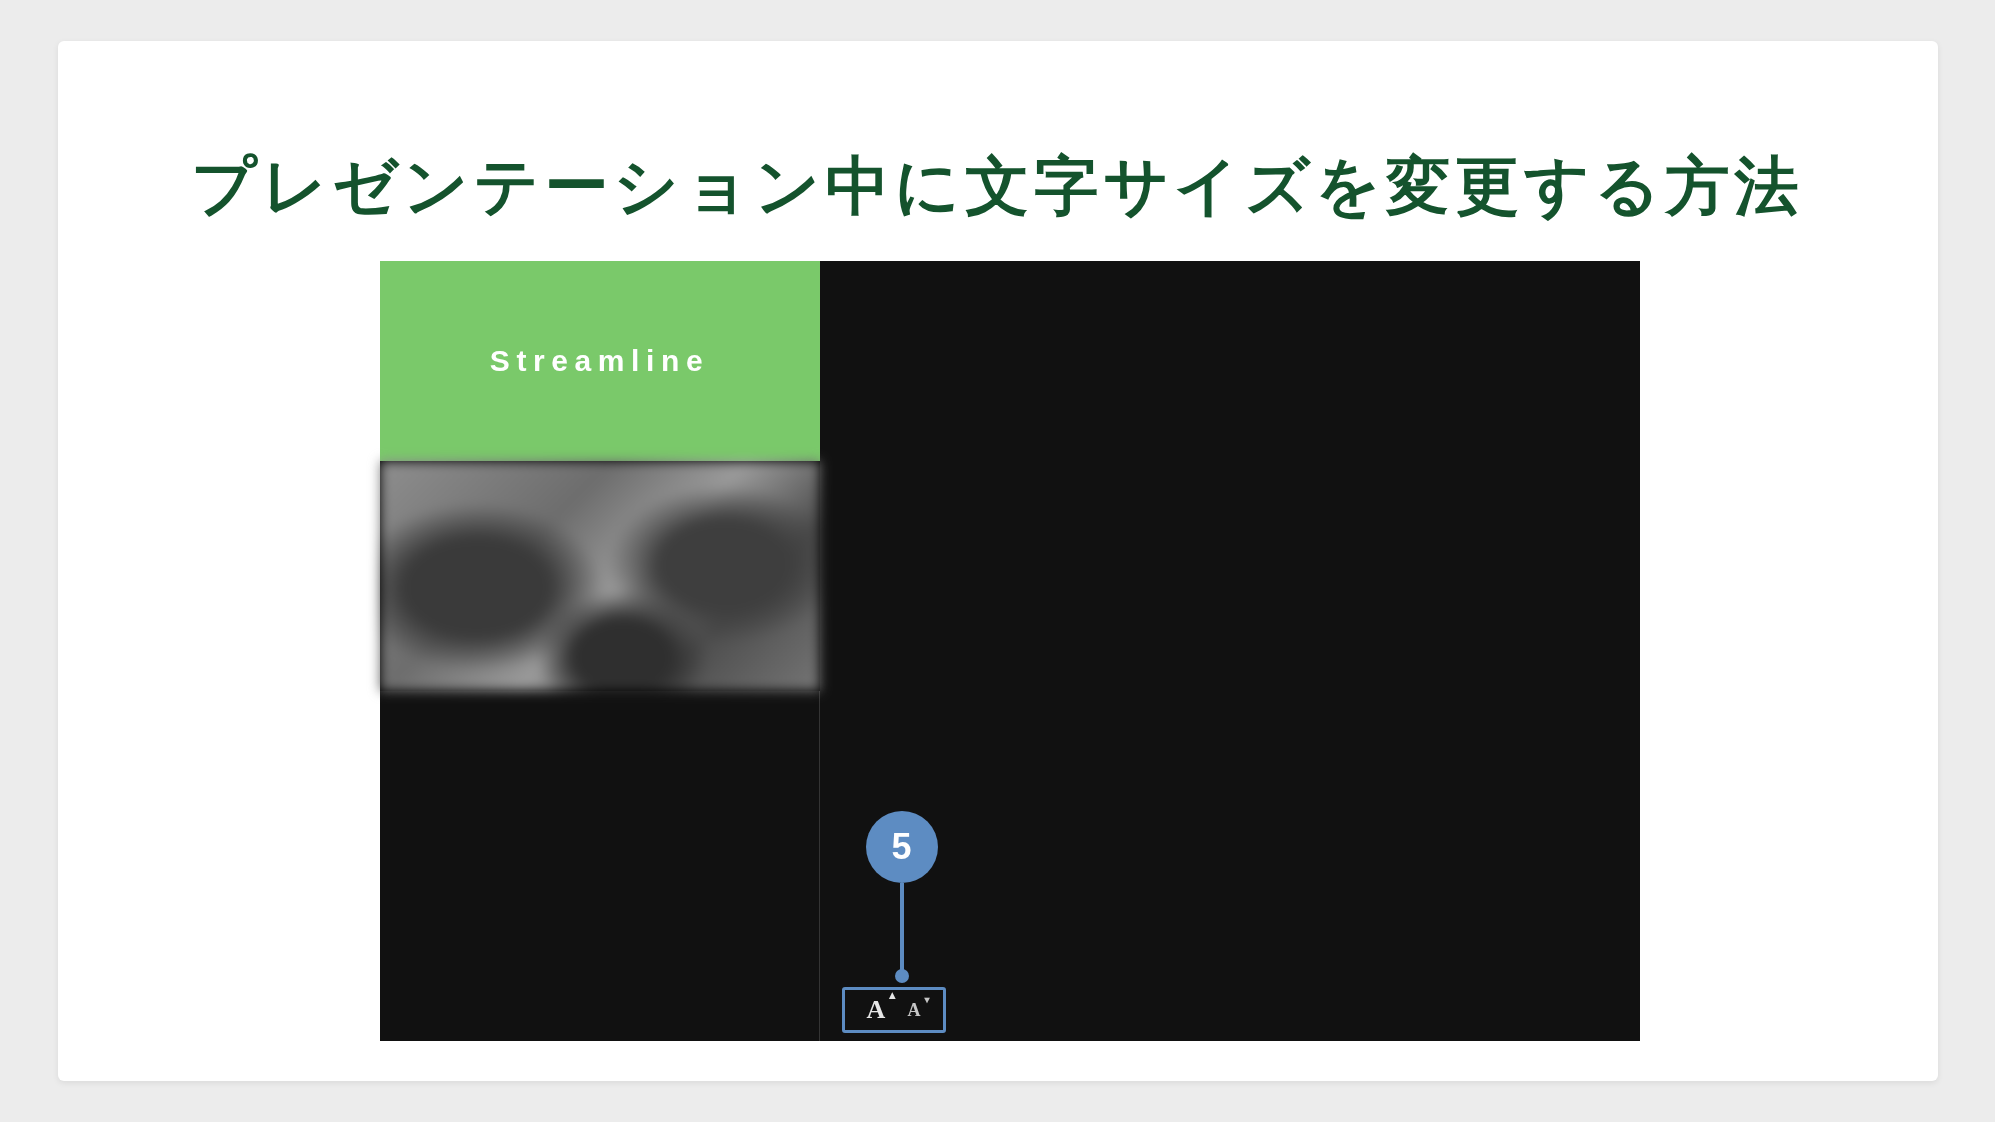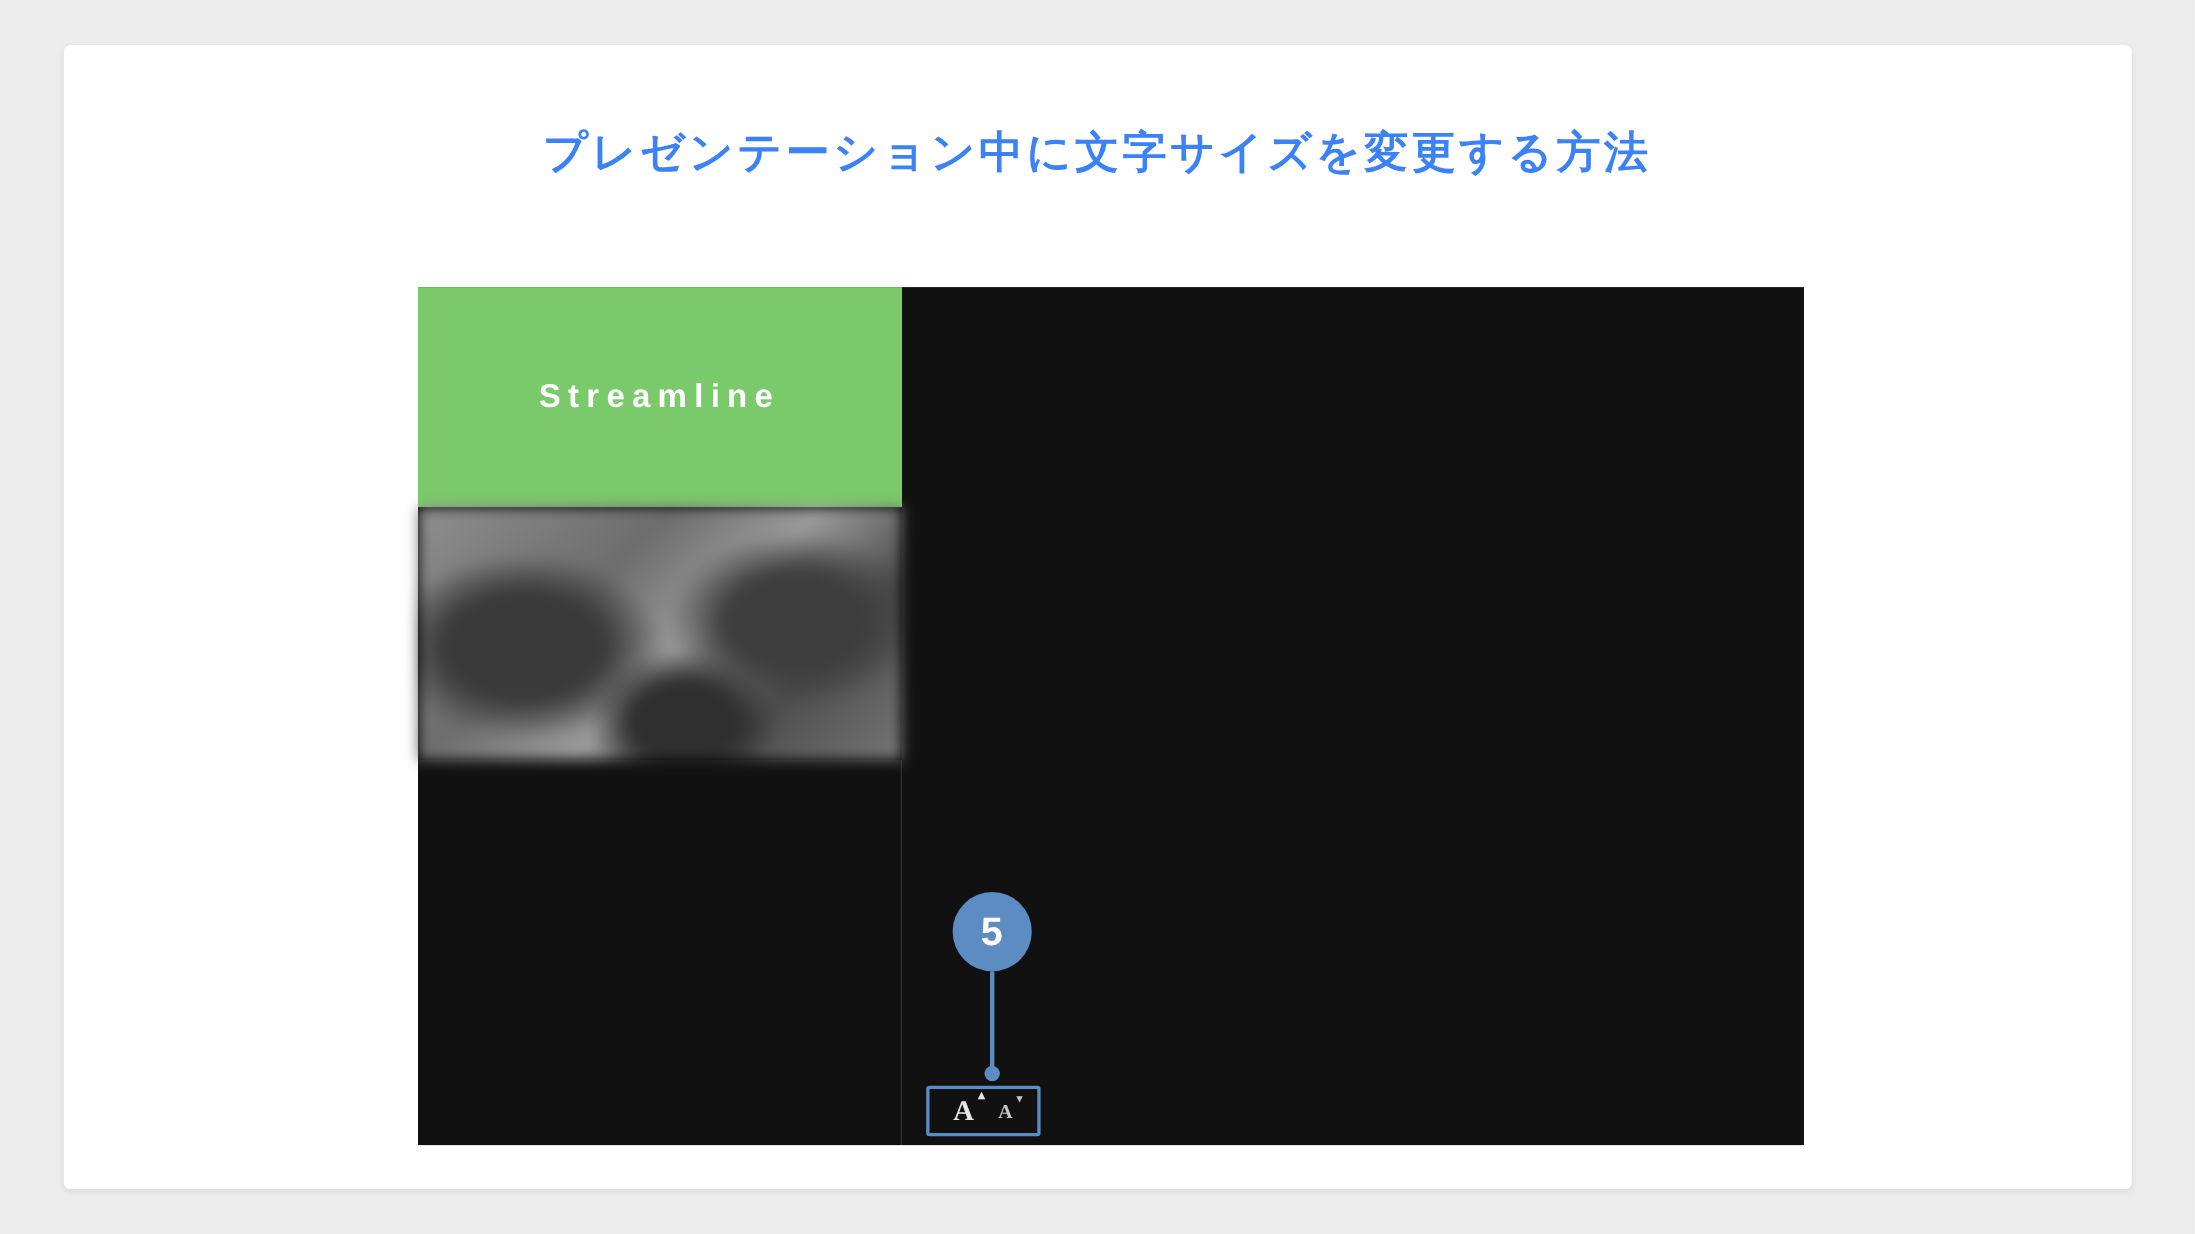--- a/index.html
+++ b/index.html
@@ -23,28 +23,28 @@
   .card {
     width: 1880px;
     height: 1040px;
     background: #ffffff;
     border-radius: 6px;
     box-shadow: 0 2px 6px rgba(0,0,0,0.08);
     position: relative;
   }
   .title {
     position: absolute;
-    top: 70px;
+    top: 102px;
     left: 0;
     right: 0;
     text-align: center;
-    font-size: 40px;
+    font-size: 64px;
     font-weight: 800;
     letter-spacing: 0.08em;
-    color: #3b82f6;
+    color: #14532d;
   }
 
   .presenter {
     position: absolute;
     top: 220px;
     left: 322px;
     width: 1260px;
     height: 780px;
     background: #111111;
   }

